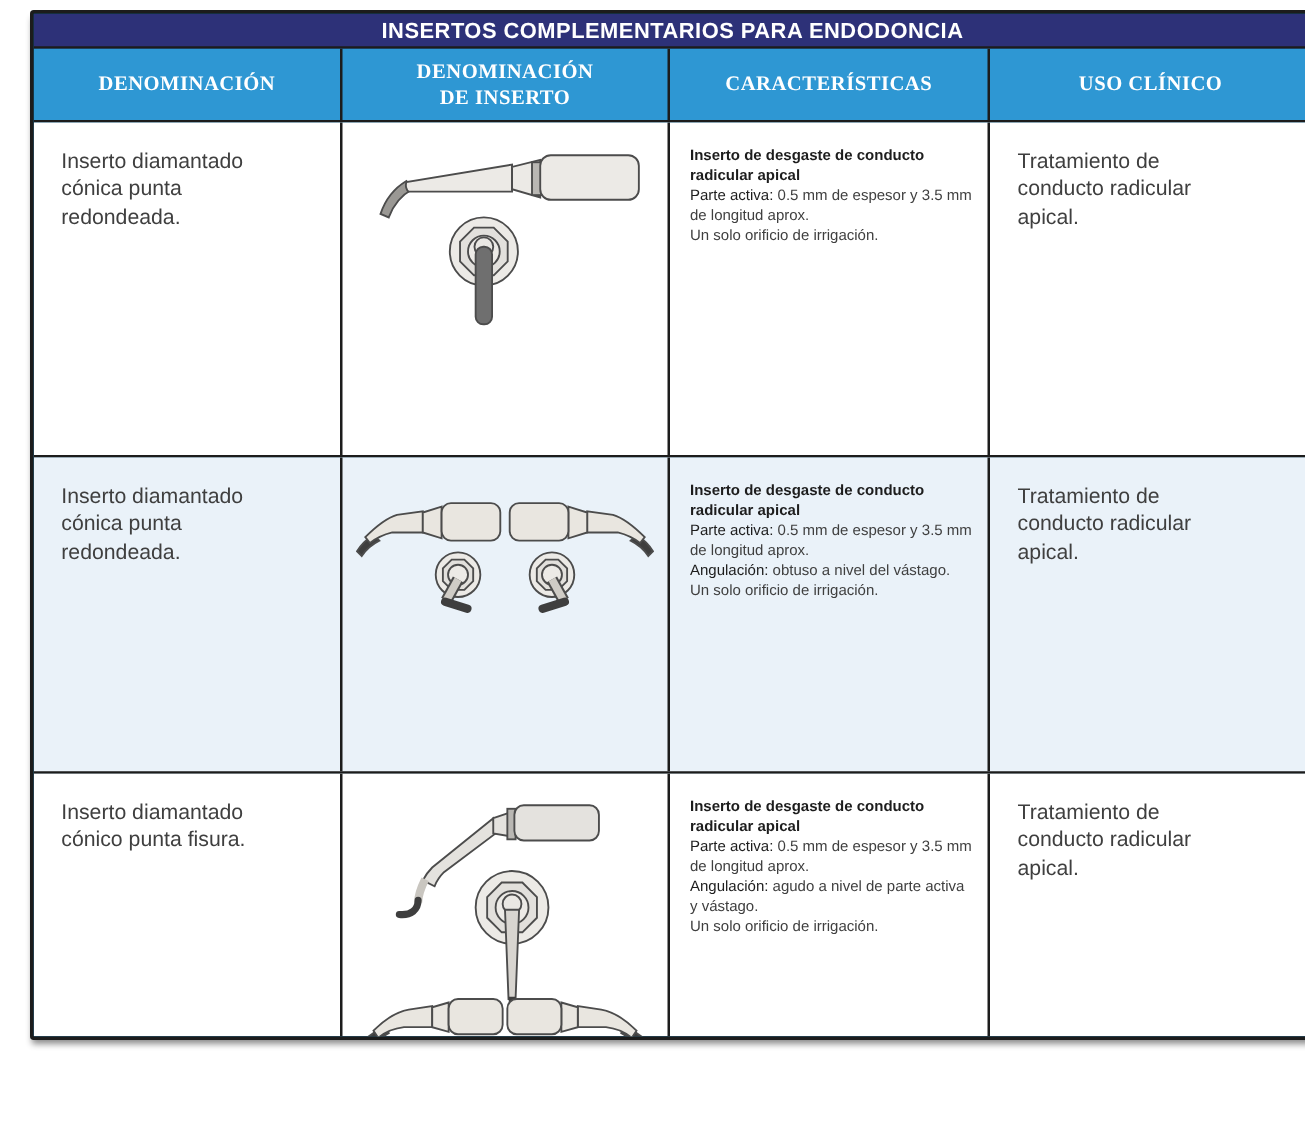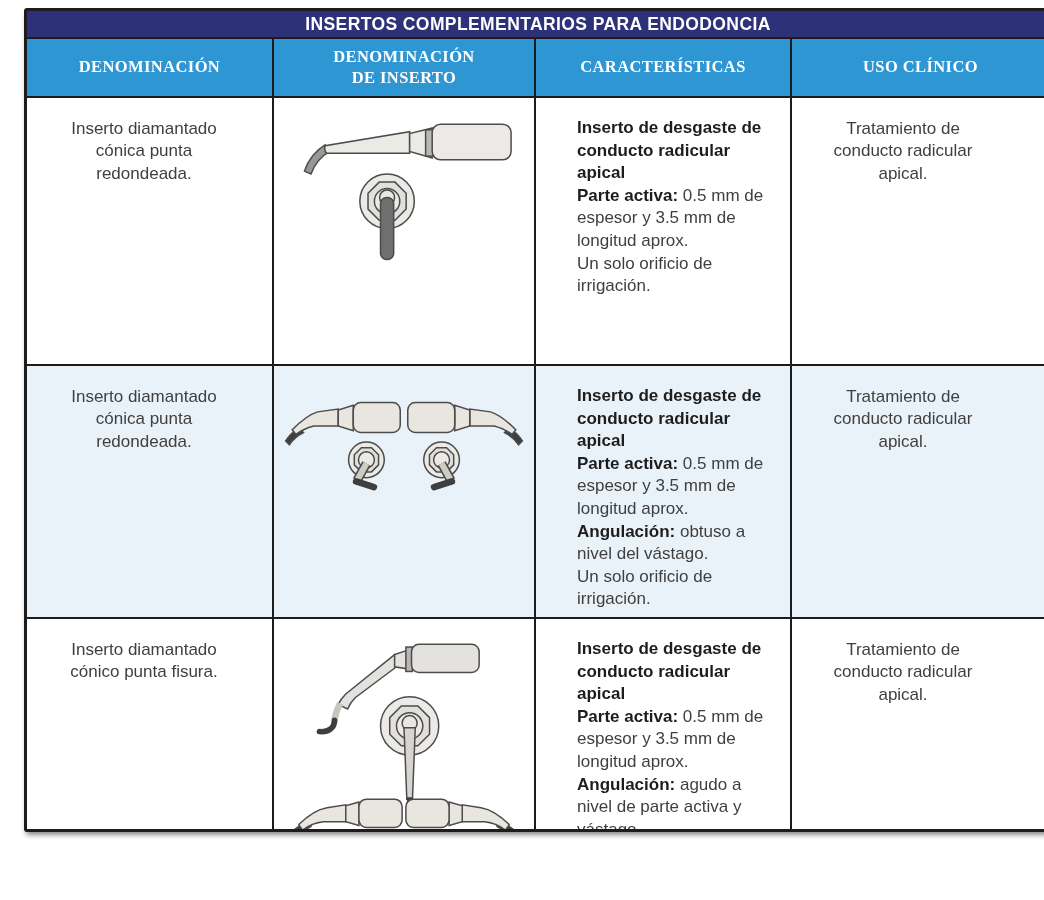--- a/index.html
+++ b/index.html
@@ -40,27 +40,27 @@
     display:flex;align-items:center;justify-content:center;text-align:center;
     color:#ffffff;font-weight:700;font-size:16.5px;letter-spacing:.4px;
     white-space:pre-line;line-height:1.25;
   }
   .body-row{background:#ffffff;}
   .body-row.alt{background:var(--rowalt);}
   .r1{height:268px;}
   .r2{height:253px;}
   .r3{height:210px;}
   .cell.text-cell{padding:20px 14px 14px 22px;color:var(--text);font-size:17px;line-height:1.32;}
-  .cell.text-cell p{max-width:190px;text-align:center;}
+  .cell.text-cell p{max-width:190px;}
   .cell.uso p{max-width:178px;}
   .cell.image-cell{display:flex;justify-content:center;align-items:flex-start;padding-top:13px;}
-  .cell.chars{padding:19px 12px 25px 16px;color:var(--text);font-size:17px;line-height:1.33;margin-left:25px;}
+  .cell.chars{padding:19px 12px 25px 16px;color:var(--text);font-size:12px;line-height:1.33;}
   .cell.chars p{max-width:228px;}
   .cell.chars .ttl{font-weight:700;color:var(--boldtext);}
-  .cell.chars strong{font-weight:700;color:var(--boldtext);}
+  .cell.chars strong{font-weight:400;color:var(--boldtext);}
   svg .outline{stroke:#4c4c4c;stroke-width:1.6px;}
 </style>
 </head>
 <body>
 
 <div class="table-card">
 
   <div class="title-bar">INSERTOS COMPLEMENTARIOS PARA ENDODONCIA</div>
 
   <div class="row header-row">

